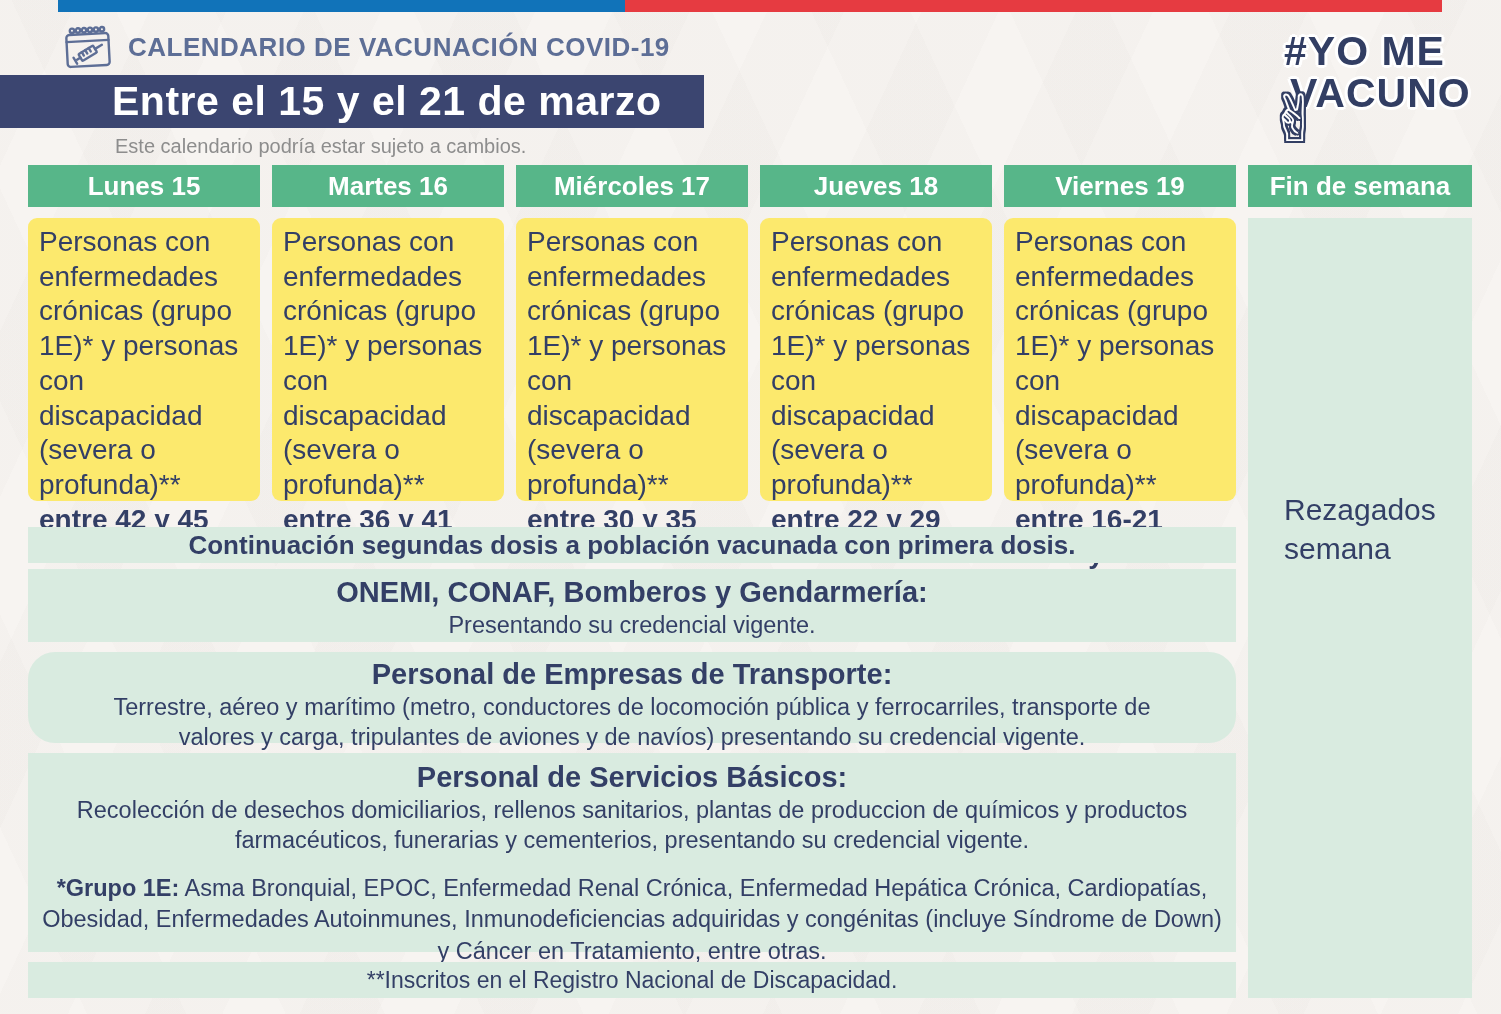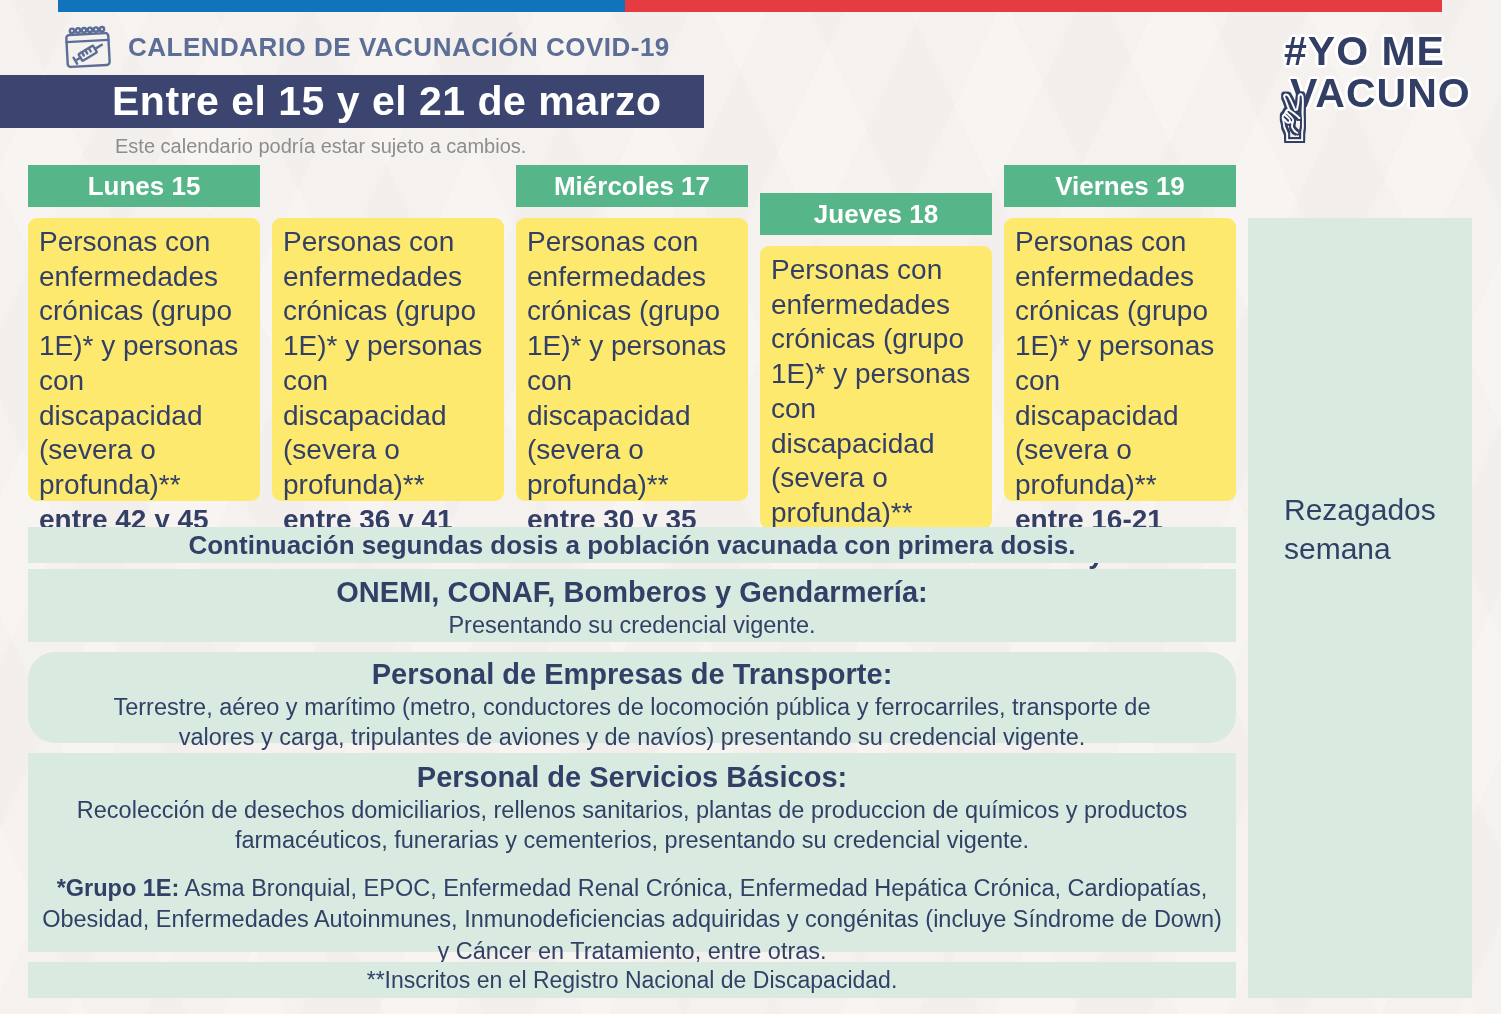--- a/index.html
+++ b/index.html
@@ -65,21 +65,21 @@
     text-align: center; line-height: 42px;
   }
   .day-cell {
     position: absolute; top: 218px; height: 283px; width: 232px;
     background: #fce96d; color: #333f66;
     font-size: 28px; line-height: 1.24; padding: 7px 11px; border-radius: 9px;
   }
   .day-cell strong { font-weight: bold; }
 
   .col-0 { left: 28px; }  .col-1 { left: 272px; } .col-2 { left: 516px; }
-  .col-3 { left: 760px; margin-top: 28px; } .col-4 { left: 1004px; }
+  .col-3 { left: 760px; } .col-4 { left: 1004px; }
 
   .weekend-header {
     position: absolute; left: 1248px; top: 165px; width: 224px; height: 42px;
     background: #57b689; color: #fff; font-weight: bold; font-size: 26px;
     text-align: center; line-height: 42px;
   }
   .weekend-col {
     position: absolute; left: 1248px; top: 218px; width: 224px; height: 780px;
     background: #d9ebe0; color: #333f66;
   }
@@ -143,23 +143,25 @@
   </div>
   <div class="disclaimer">Este calendario podría estar sujeto a cambios.</div>
 
   <div class="logo">
     <div class="logo-line">#YO ME</div>
     <div class="logo-line logo-line2">VACUNO</div>
     <div class="logo-hand">✌</div>
   </div>
 
   <div class="day-header col-0">Lunes 15</div>
+  <div class="day-header col-1">Martes 16</div>
   <div class="day-header col-2">Miércoles 17</div>
   <div class="day-header col-3">Jueves 18</div>
   <div class="day-header col-4">Viernes 19</div>
+  <div class="weekend-header">Fin de semana</div>
 
   <div class="day-cell col-0">
     <span>Personas con enfermedades crónicas (grupo 1E)* y personas con discapacidad (severa o profunda)**</span>
     <strong>entre 42 y 45 años</strong>
   </div>
   <div class="day-cell col-1">
     <span>Personas con enfermedades crónicas (grupo 1E)* y personas con discapacidad (severa o profunda)**</span>
     <strong>entre 36 y 41 años</strong>
   </div>
   <div class="day-cell col-2">

